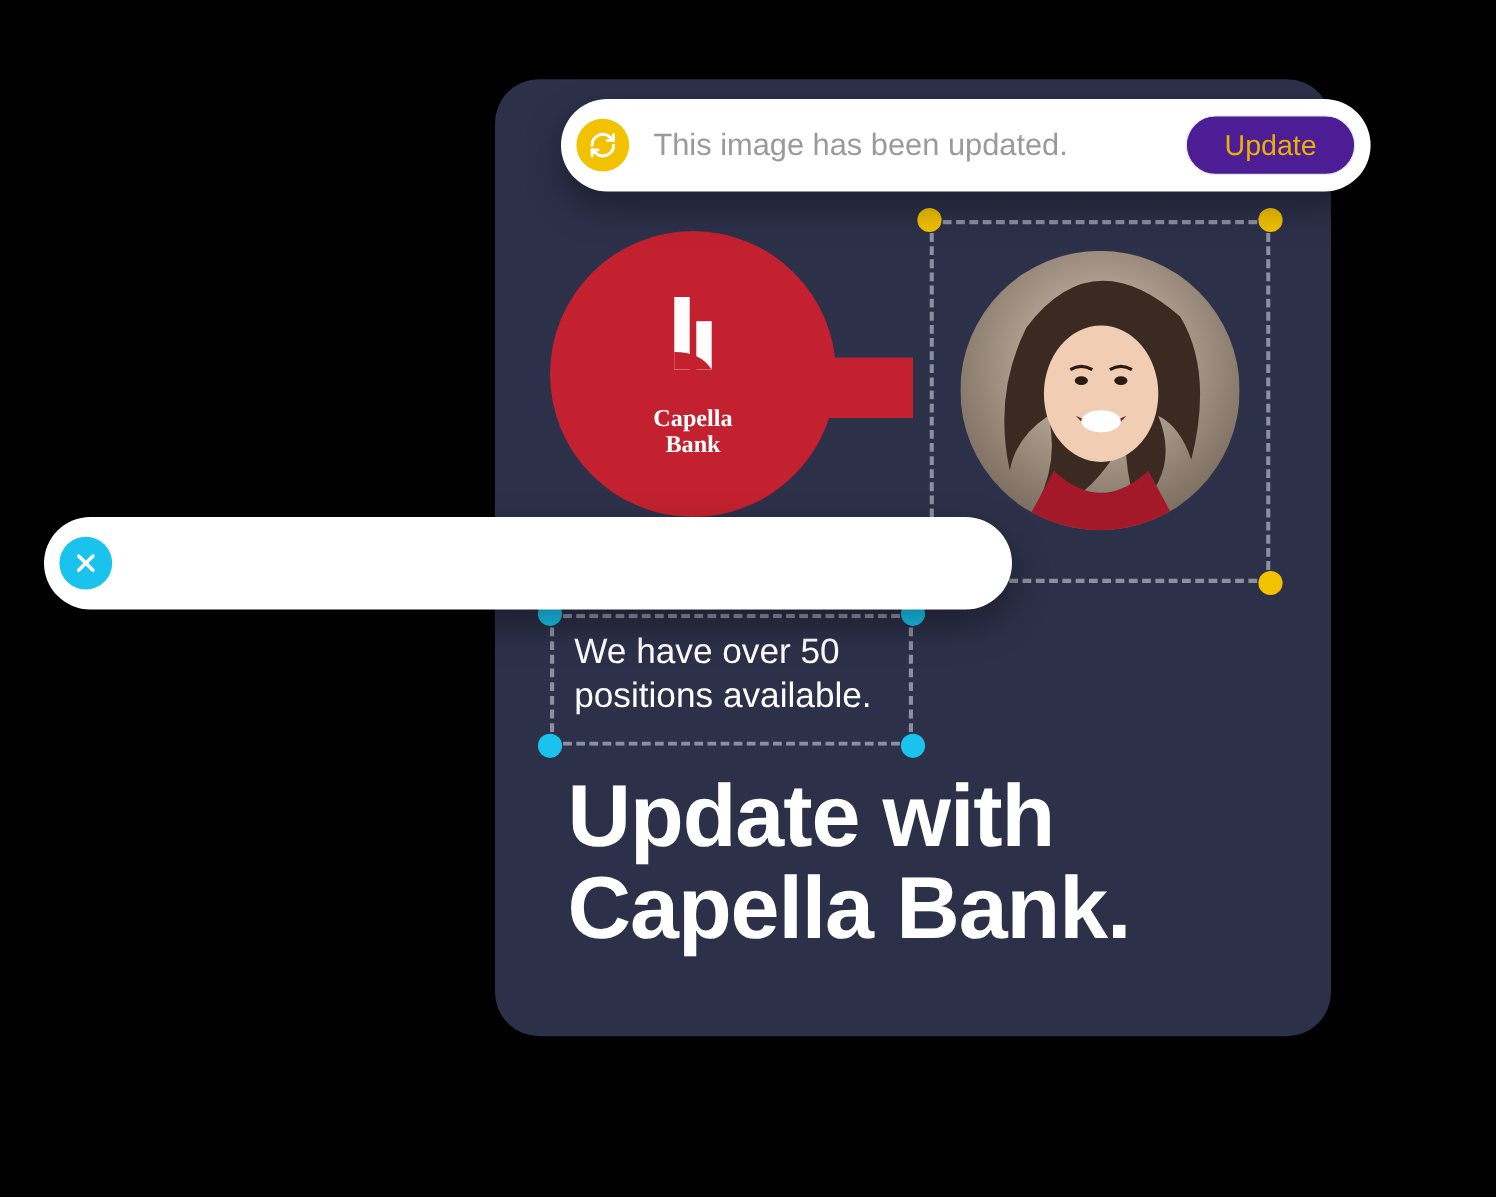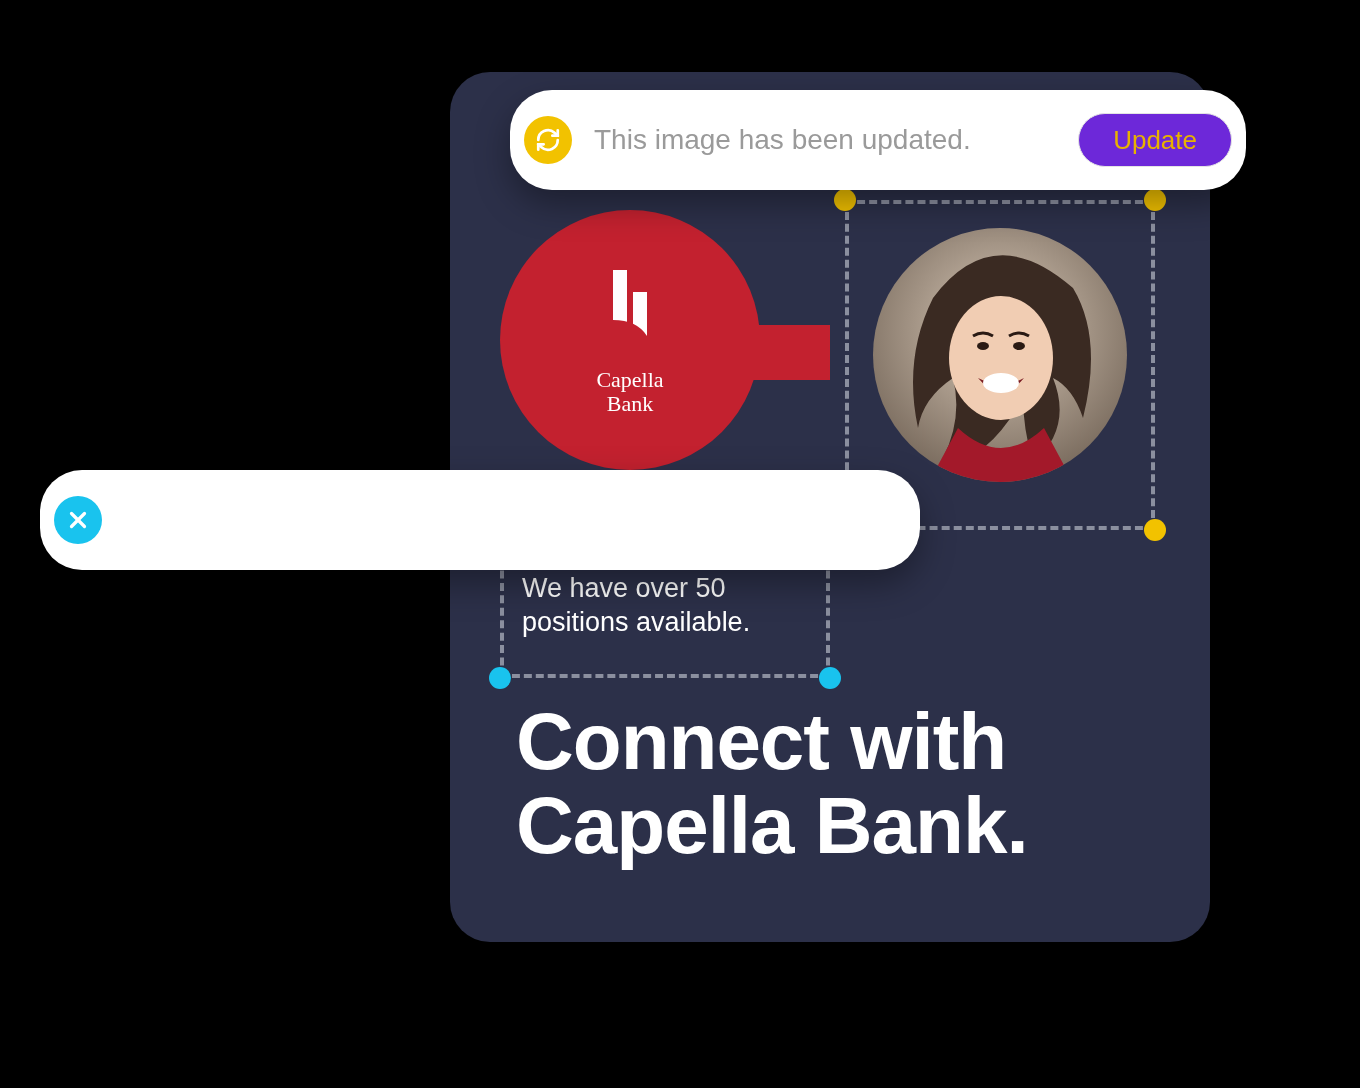--- a/index.html
+++ b/index.html
@@ -51,20 +51,21 @@
   .logo-text {
     position: absolute;
     left: 570px;
     top: 368px;
     width: 120px;
     color: #fff;
     text-align: center;
     font-family: Georgia, serif;
     font-size: 22px;
     line-height: 1.1;
+    font-weight: bold;
   }
 
   
   .photo-frame {
     position: absolute;
     left: 845px;
     top: 200px;
     width: 310px;
     height: 330px;
   }
@@ -102,41 +103,41 @@
   .text-frame .dash-border {
     position: absolute;
     inset: 0;
     border: 4px dashed #8b8f9f;
     border-radius: 2px;
   }
   .subtext {
     position: absolute;
     left: 22px; top: 14px; right: 18px;
     color: #fff;
-    font-size: 27px;
+    font-size: 32px;
     line-height: 1.25;
     font-weight: 400;
   }
 
   .headline {
     position: absolute;
     left: 516px;
     top: 700px;
     width: 670px;
     color: #fff;
     font-size: 80px;
     font-weight: 800;
     line-height: 1.05;
     letter-spacing: -1px;
   }
 
   
   .pill {
     position: absolute;
-    height: 100px;
+    height: 84px;
     background: #fff;
     border-radius: 42px;
     box-shadow: 0 14px 34px rgba(0,0,0,0.35);
     display: flex;
     align-items: center;
     padding: 0 14px 0 14px;
     gap: 22px;
   }
   .pill .icon-circle {
     width: 48px; height: 48px;
@@ -147,21 +148,21 @@
   .pill .msg {
     color: #9a9a9a;
     font-size: 28px;
     flex: 1;
     white-space: nowrap;
   }
   .pill .action {
     height: 54px;
     border-radius: 27px;
     border: 1px solid #e4e4e4;
-    background: #6d28d9;
+    background: #4c1d95;
     padding: 0 34px;
     font-size: 26px;
     font-weight: 500;
     cursor: pointer;
   }
   .pill-update { left: 510px; top: 90px; width: 736px; }
   .pill-update .icon-circle { background: #f2c200; }
   .pill-update .action { color: #e8b200; }
 
   .pill-replace { left: 40px; top: 470px; width: 880px; }
@@ -225,21 +226,21 @@
 
 <div class="text-frame">
   <div class="dash-border"></div>
   <div class="subtext">We have over 50 positions available.</div>
   <div class="handle c tl"></div>
   <div class="handle c tr"></div>
   <div class="handle c bl"></div>
   <div class="handle c br"></div>
 </div>
 
-<div class="headline">Connect with Capella Bank.</div>
+<div class="headline">Update with Capella Bank.</div>
 
 <div class="pill pill-update">
   <div class="icon-circle">
     <svg viewBox="0 0 24 24" fill="none" stroke="#fff" stroke-width="2.5" stroke-linecap="round">
       <path d="M3 12a9 9 0 0 1 15-6.7L21 8"></path>
       <path d="M21 3v5h-5"></path>
       <path d="M21 12a9 9 0 0 1-15 6.7L3 16"></path>
       <path d="M3 21v-5h5"></path>
     </svg>
   </div>

